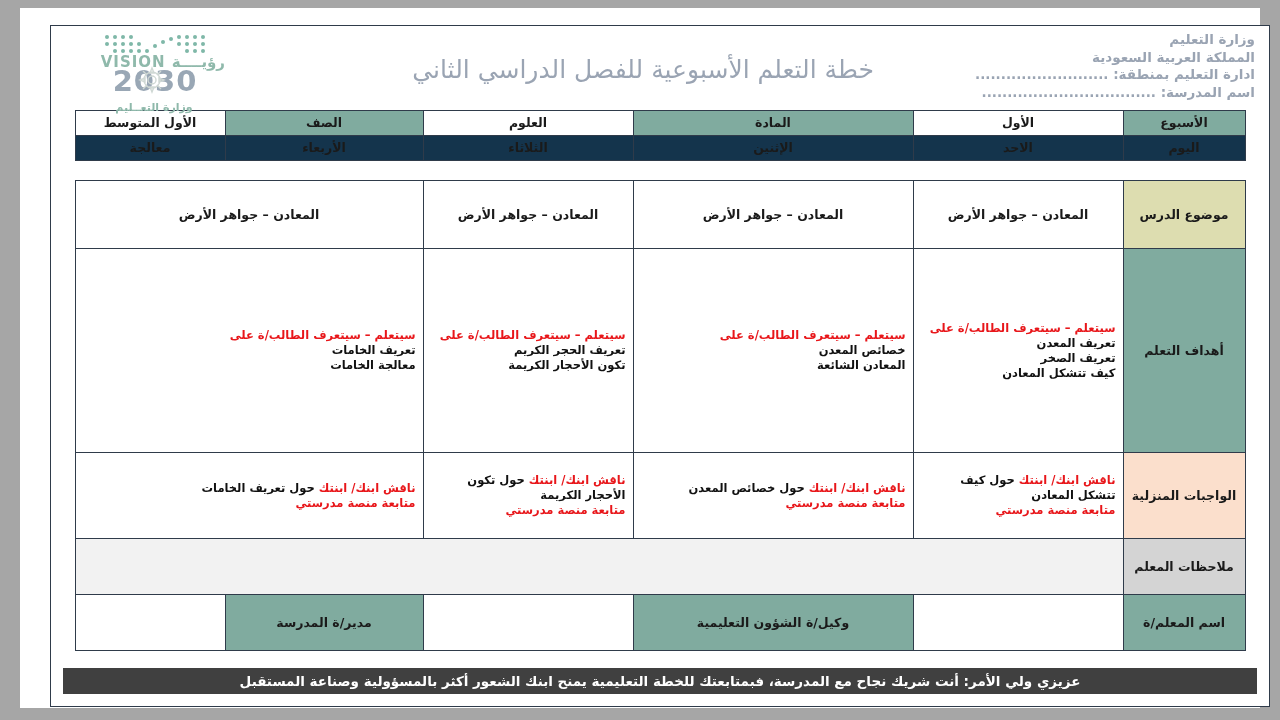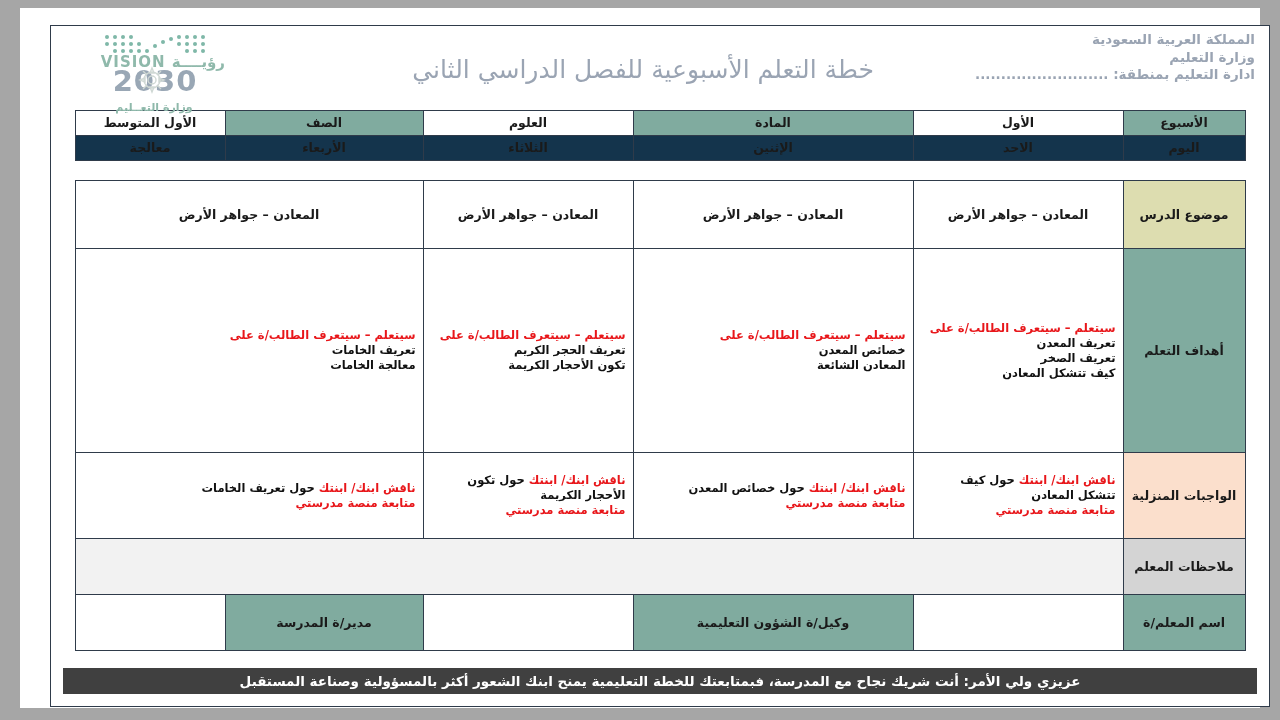--- a/index.html
+++ b/index.html
@@ -219,23 +219,24 @@
               <circle cx="15" cy="15" r="8"></circle>
               <circle cx="15" cy="15" r="4"></circle>
               <path d="M15 3 L17 8 L13 8 Z M15 27 L17 22 L13 22 Z M3 15 L8 13 L8 17 Z M27 15 L22 13 L22 17 Z"></path>
               <path d="M6 6 L10 10 M24 6 L20 10 M6 24 L10 20 M24 24 L20 20"></path>
             </g>
           </svg>
           <div class="logo-moe">وزارة التعــليم</div>
         </div>
 
         <div class="hdr-block">
+          <div>وزارة التعليم</div>
           <div>المملكة العربية السعودية</div>
-          <div>وزارة التعليم</div>
           <div class="dots">ادارة التعليم بمنطقة: ..........................</div>
+          <div class="dots">اسم المدرسة: ..................................</div>
         </div>
 
         <div class="doc-title">خطة التعلم الأسبوعية للفصل الدراسي الثاني</div>
       </div>
 
       <table class="grid" id="info-table">
         <colgroup>
           <col style="width:122px">
             <col style="width:210px">
             <col style="width:280px">

